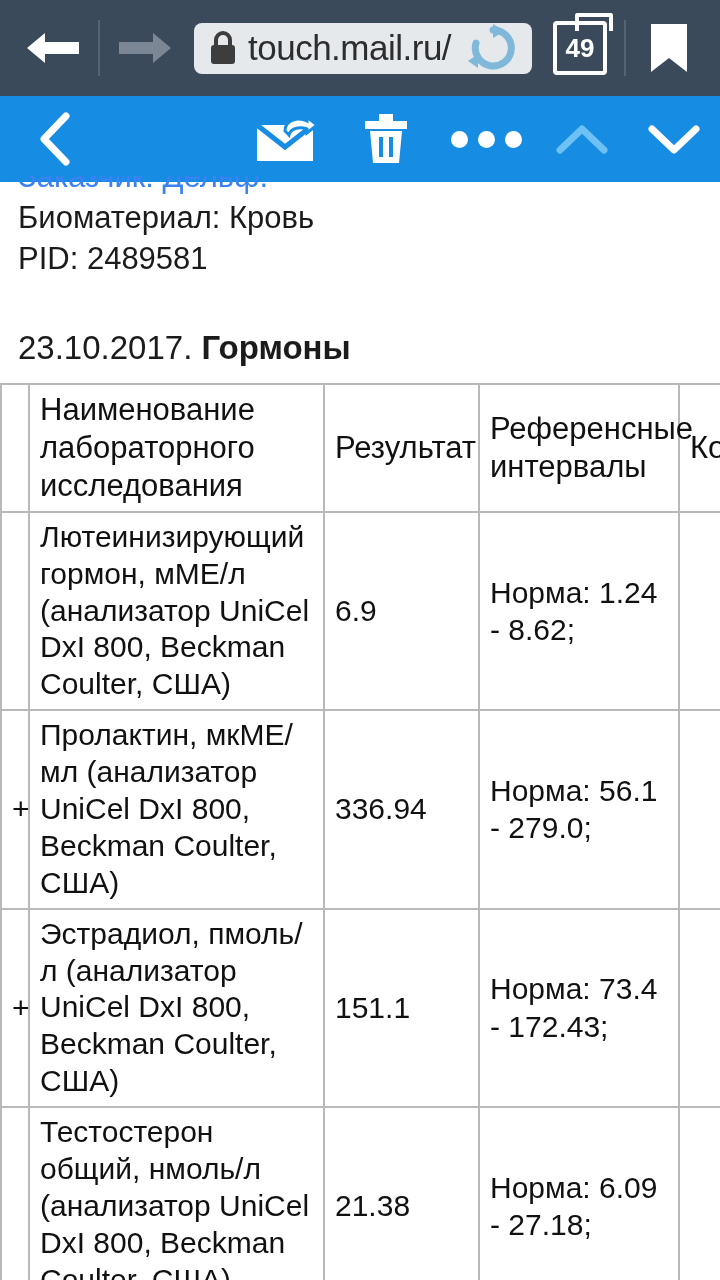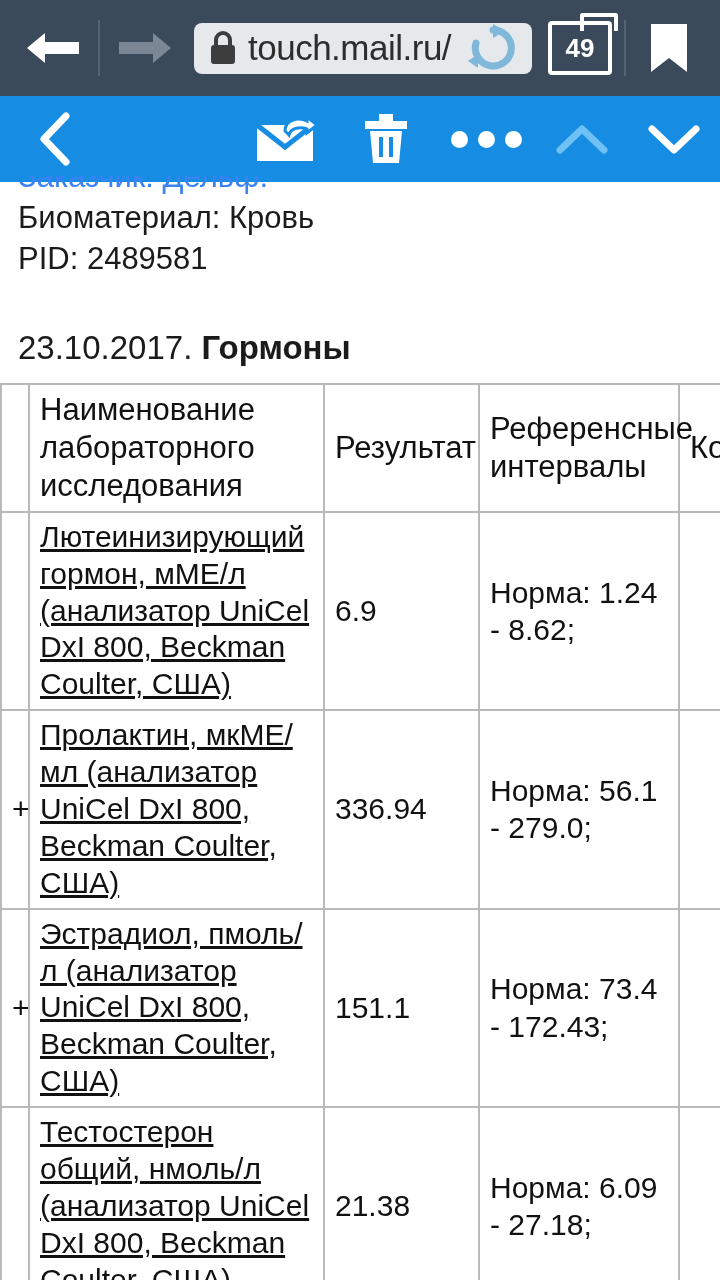--- a/index.html
+++ b/index.html
@@ -71,21 +71,21 @@
   }
   .tabs-btn {
     width: 76px;
     height: 96px;
     display: flex;
     align-items: center;
     justify-content: center;
     position: relative;
   }
   .tabs-box {
-    width: 64px;
+    width: 54px;
     height: 54px;
     border: 4px solid #ffffff;
     border-radius: 4px;
     color: #ffffff;
     font-size: 26px;
     font-weight: bold;
     display: flex;
     align-items: center;
     justify-content: center;
     position: relative;
@@ -192,21 +192,21 @@
     line-height: 1.22;
     vertical-align: middle;
   }
   th.h-plus { border-top: none; border-left: none; border-bottom: none; }
   td.plus-cell {
     text-align: center;
     font-size: 30px;
     border-left: none;
     padding: 0;
   }
-  td.name-cell { line-height: 1.23; padding: 8px 10px 8px 12px; text-decoration: underline; }
+  td.name-cell { line-height: 1.23; padding: 8px 10px 8px 12px; }
   td.res-cell { text-align: center; }
   td.ref-cell { text-align: center; line-height: 1.25; }
   td.com-cell { }
   th.h-res { text-align: center; }
 </style>
 </head>
 <body>
 
 <div class="browser-bar">
 

